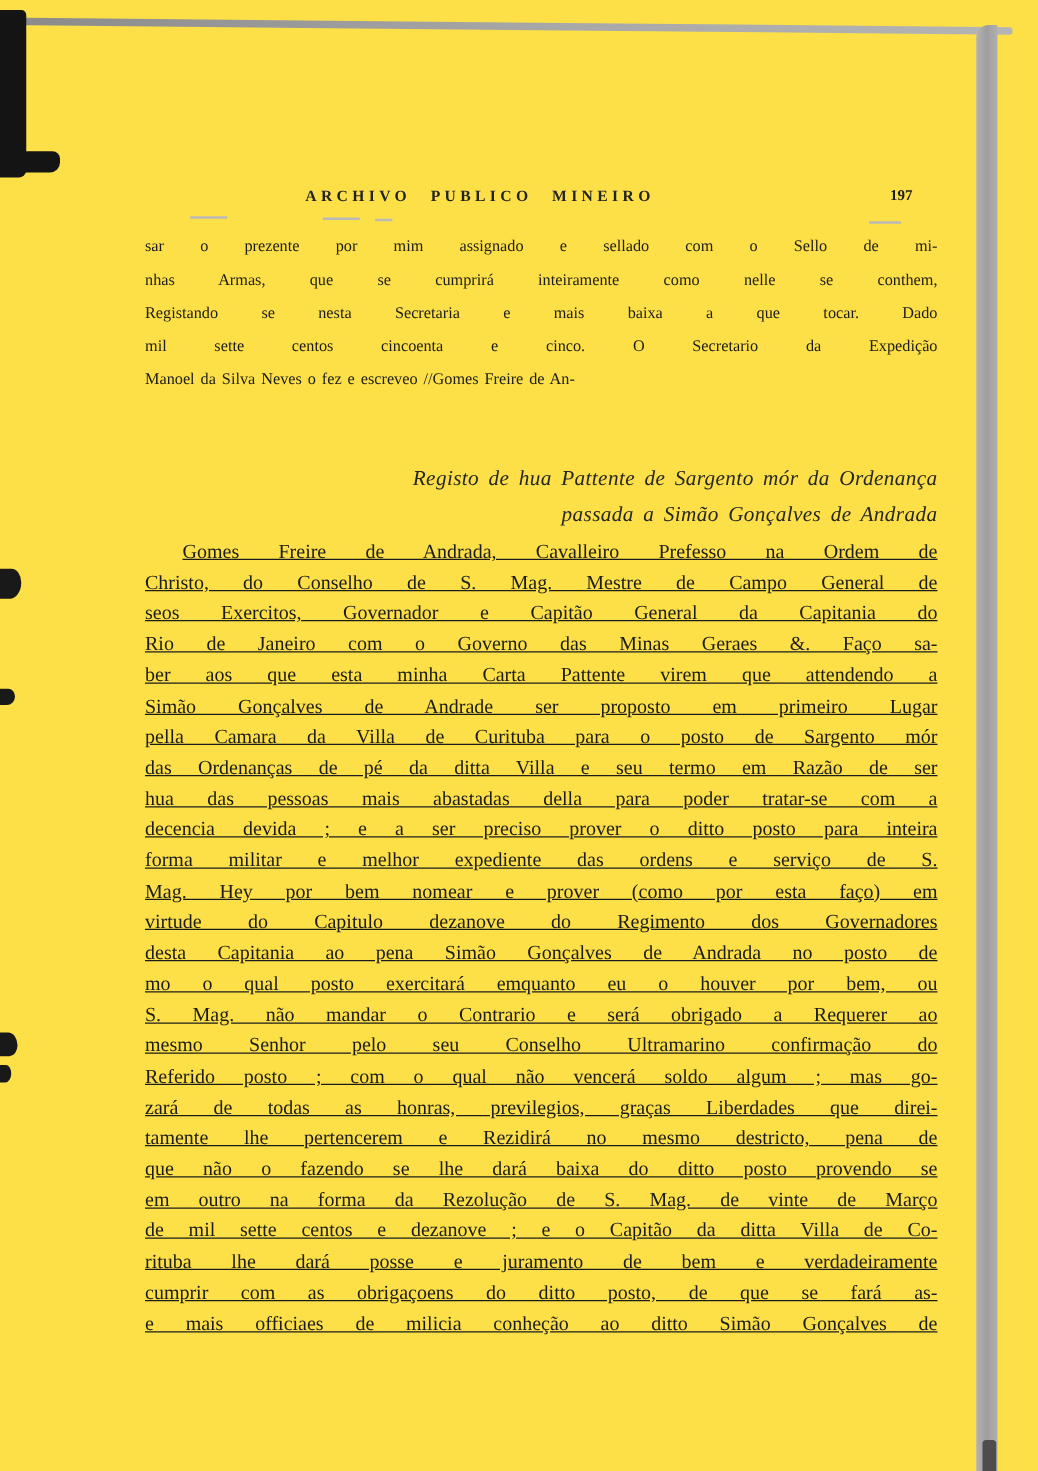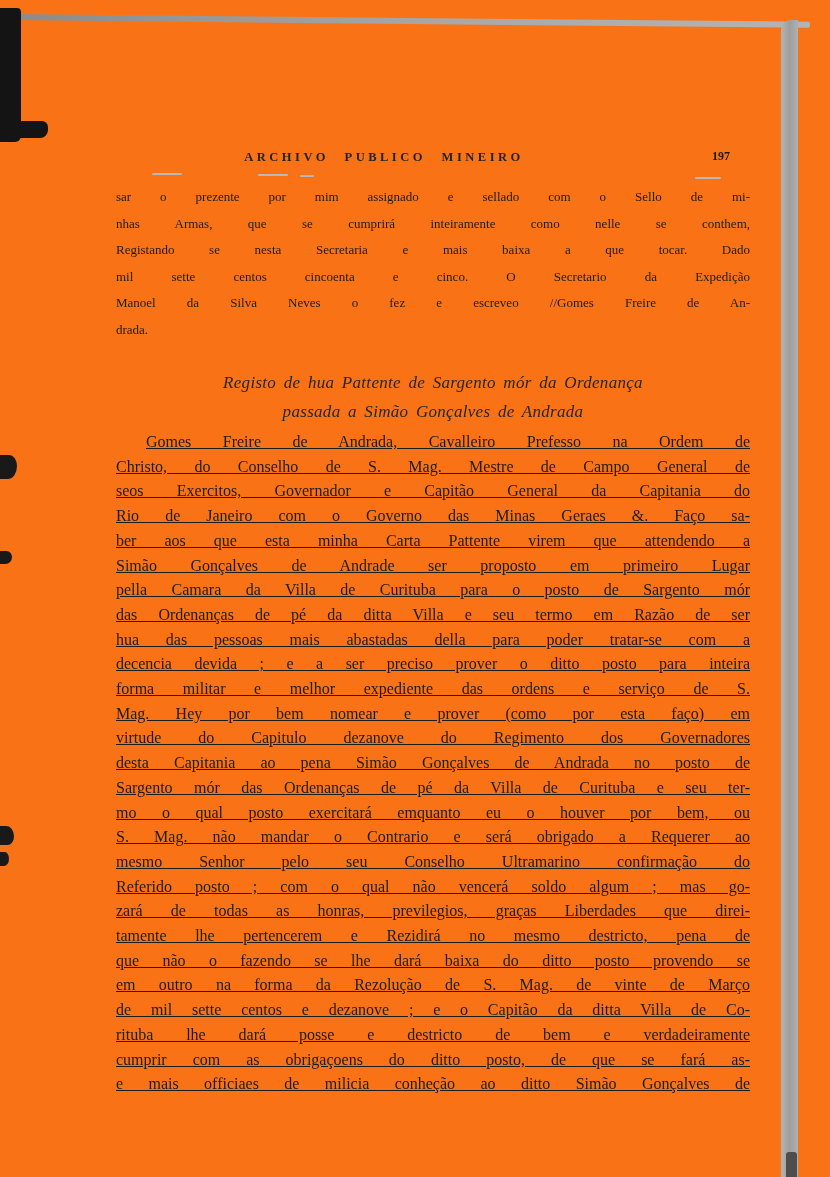--- a/index.html
+++ b/index.html
@@ -4,21 +4,21 @@
 <style>
   html, body {
     margin: 0;
     padding: 0;
     background: #ffffff;
   }
   .scan-page {
     position: relative;
     width: 830px;
     height: 1177px;
-    background: #f97316;
+    background: #fde047;
     overflow: hidden;
     font-family: "Liberation Serif", "DejaVu Serif", serif;
     color: #1c1c1c;
   }
 
   
   .top-shadow-line {
     position: absolute;
     left: 0; top: 14px;
     width: 810px; height: 6px;
@@ -109,21 +109,21 @@
   .tline {
     text-align: justify;
     text-align-last: justify;
     white-space: normal;
     word-spacing: 1.5px;
   }
   .para-1 .tline:last-child { text-align-last: left; }
 
   .hline {
     font-style: italic;
-    text-align: center;
+    text-align: right;
     line-height: 29px;
     word-spacing: 3px;
     letter-spacing: 0.3px;
   }
 </style>
 </head>
 <body>
 
 <div class="scan-page">
 
@@ -145,21 +145,20 @@
     <span class="running-title">ARCHIVO PUBLICO MINEIRO</span>
     <span class="page-number">197</span>
   </div>
 
   <div class="text-block para-1">
       <div class="tline">sar o prezente por mim assignado e sellado com o Sello de mi-</div>
       <div class="tline">nhas Armas, que se cumprirá inteiramente como nelle se conthem,</div>
       <div class="tline">Registando se nesta Secretaria e mais baixa a que tocar.  Dado</div>
       <div class="tline">mil sette centos cincoenta e cinco.  O Secretario da Expedição</div>
       <div class="tline">Manoel da Silva Neves o fez e escreveo //Gomes Freire de An-</div>
-      <div class="tline">drada.</div>
     </div>
 
   <div class="text-block section-heading">
       <div class="hline">Registo de hua  Pattente de Sargento mór da  Ordenança</div>
       <div class="hline">passada a Simão Gonçalves de Andrada</div>
     </div>
 
   <div class="text-block para-2">
       <div class="tline">Gomes Freire de Andrada, Cavalleiro Prefesso na Ordem de</div>
       <div class="tline">Christo, do Conselho de S. Mag. Mestre de Campo General de</div>
@@ -168,28 +167,27 @@
       <div class="tline">ber aos que esta minha Carta Pattente virem que attendendo a</div>
       <div class="tline">Simão Gonçalves de Andrade ser proposto em primeiro Lugar</div>
       <div class="tline">pella Camara da Villa de Curituba para o posto de Sargento mór</div>
       <div class="tline">das Ordenanças de pé da ditta Villa e seu termo em Razão de ser</div>
       <div class="tline">hua das pessoas mais abastadas della para poder tratar-se com a</div>
       <div class="tline">decencia devida ; e a ser preciso prover o ditto posto para inteira</div>
       <div class="tline">forma militar e melhor expediente das ordens e serviço de S.</div>
       <div class="tline">Mag.  Hey por bem nomear e prover (como por esta faço) em</div>
       <div class="tline">virtude do Capitulo dezanove do Regimento dos Governadores</div>
       <div class="tline">desta Capitania ao pena Simão Gonçalves de Andrada no posto de</div>
-      <div class="tline">Sargento mór das Ordenanças de pé da Villa de Curituba e seu ter-</div>
       <div class="tline">mo o qual posto exercitará emquanto eu o houver por bem, ou</div>
       <div class="tline">S. Mag. não mandar o Contrario e será obrigado a Requerer ao</div>
       <div class="tline">mesmo Senhor pelo seu Conselho Ultramarino confirmação do</div>
       <div class="tline">Referido posto ; com o qual não vencerá soldo algum ; mas go-</div>
       <div class="tline">zará de todas as honras, previlegios, graças Liberdades que direi-</div>
       <div class="tline">tamente lhe pertencerem e Rezidirá no mesmo destricto, pena de</div>
       <div class="tline">que não o fazendo se lhe dará baixa do ditto posto provendo se</div>
       <div class="tline">em outro na forma da Rezolução de S.  Mag. de vinte de Março</div>
       <div class="tline">de mil sette centos e dezanove ; e o Capitão da ditta Villa de Co-</div>
-      <div class="tline">rituba lhe dará posse e destricto de bem e verdadeiramente</div>
+      <div class="tline">rituba lhe dará posse e juramento de bem e verdadeiramente</div>
       <div class="tline">cumprir com as obrigaçoens do ditto posto, de que se fará as-</div>
       <div class="tline">e mais officiaes de milicia conheção ao ditto Simão Gonçalves de</div>
     </div>
 
 </div>
 
 </body></html>

